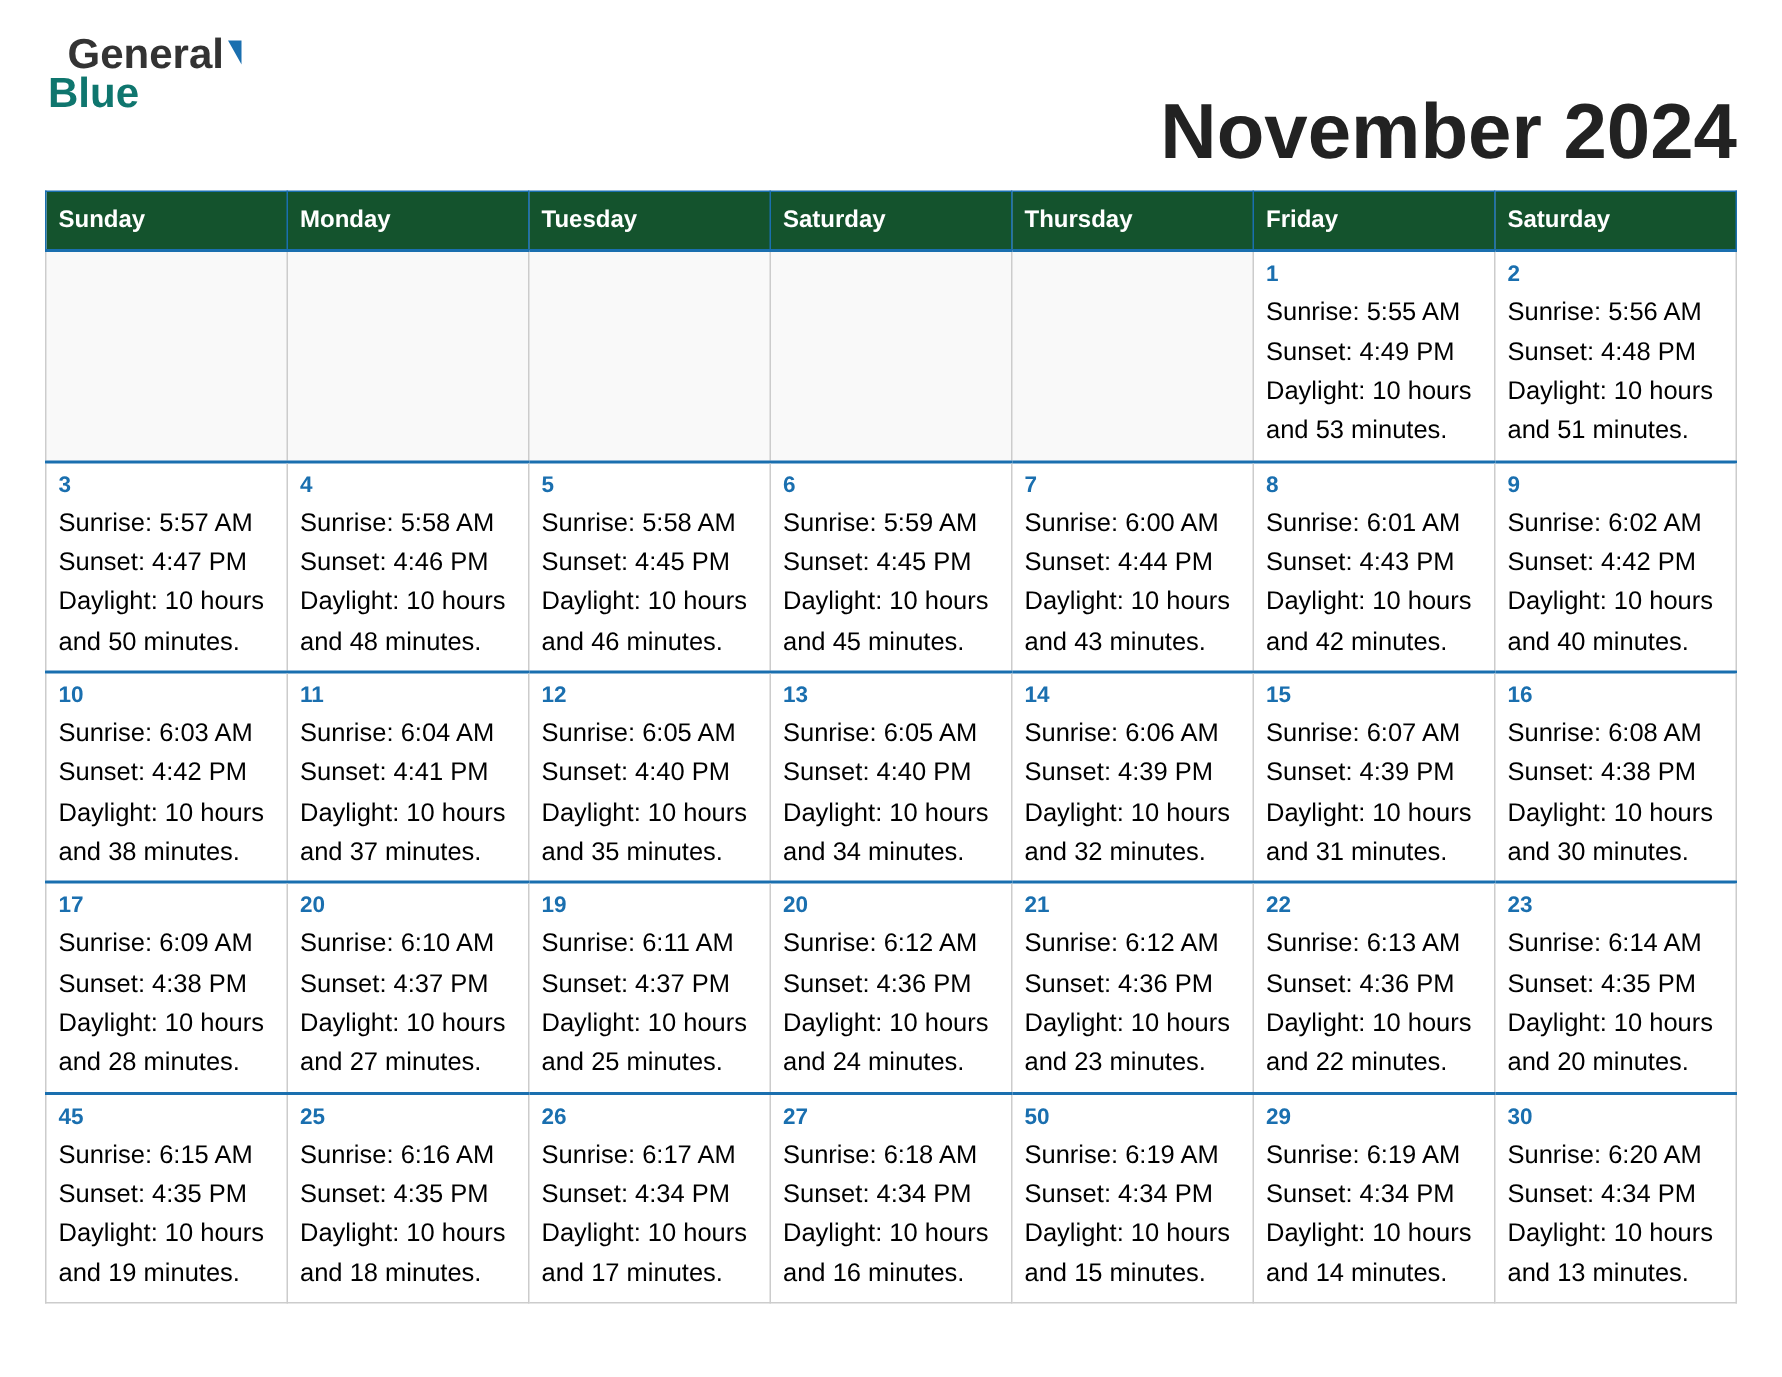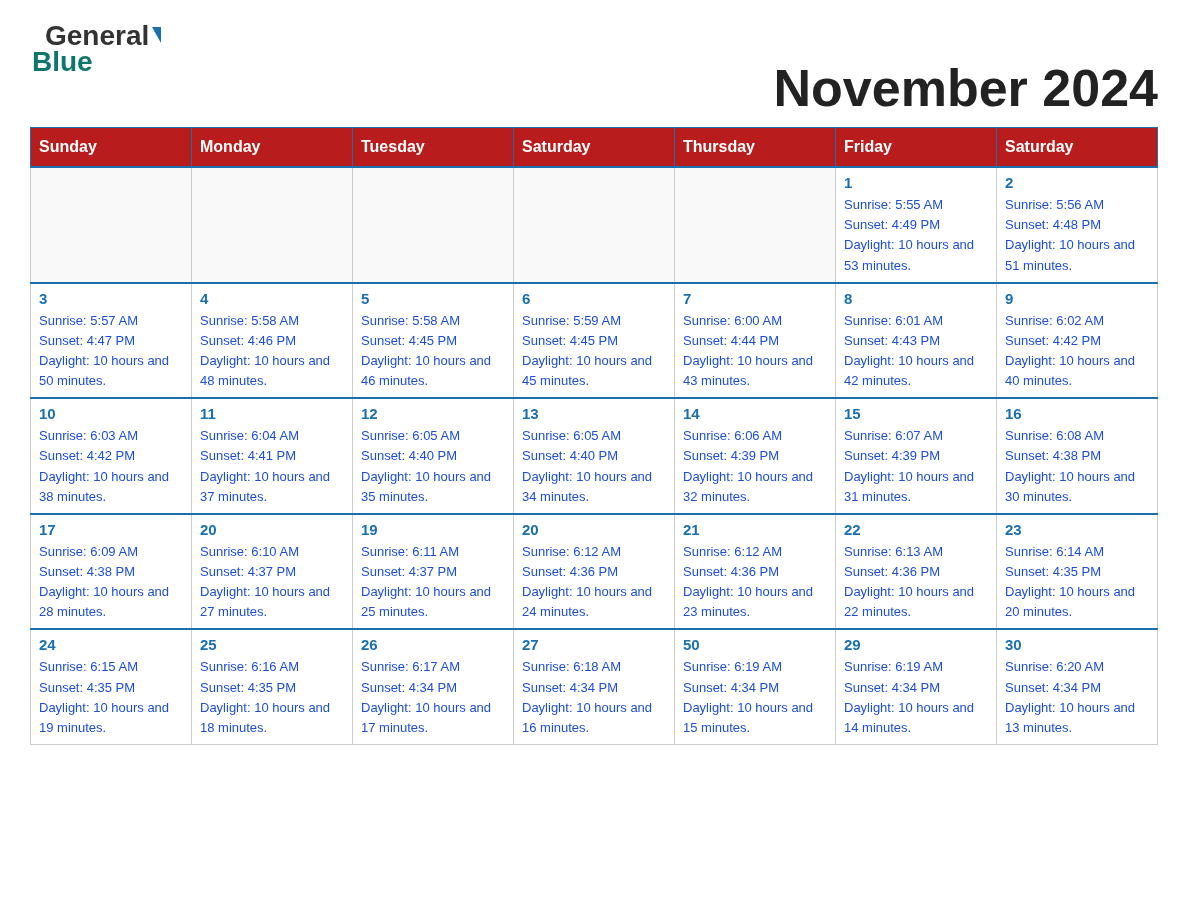--- a/index.html
+++ b/index.html
@@ -35,21 +35,21 @@
       font-size: 22px;
       color: #444;
       margin-top: 4px;
     }
     .calendar {
       width: 100%;
       border-collapse: collapse;
       margin-top: 8px;
     }
     .calendar th {
-      background: #b91c1c;
+      background: #14532d;
       color: #fff;
       font-size: 16px;
       font-weight: bold;
       padding: 10px 8px;
       text-align: left;
       border: 1px solid #1a6faf;
     }
     .calendar td {
       border: 1px solid #ccc;
       vertical-align: top;
@@ -60,23 +60,23 @@
       color: #333;
     }
     .day-num {
       font-size: 15px;
       font-weight: bold;
       color: #1a6faf;
       display: block;
       margin-bottom: 4px;
     }
     .day-info {
-      font-size: 13px;
+      font-size: 17px;
       line-height: 1.55;
-      color: #1d4ed8;
+      color: #000000;
     }
     .empty-cell {
       background: #f9f9f9;
     }
     .week-row td {
       border-top: 2px solid #1a6faf;
     }
   </style>
 </head>
 <body>
@@ -209,21 +209,21 @@
           <span class="day-num">22</span>
           <div class="day-info">Sunrise: 6:13 AM<br>Sunset: 4:36 PM<br>Daylight: 10 hours and 22 minutes.</div>
         </td>
         <td>
           <span class="day-num">23</span>
           <div class="day-info">Sunrise: 6:14 AM<br>Sunset: 4:35 PM<br>Daylight: 10 hours and 20 minutes.</div>
         </td>
       </tr>
       <tr class="week-row">
         <td>
-          <span class="day-num">24</span>
+          <span class="day-num">45</span>
           <div class="day-info">Sunrise: 6:15 AM<br>Sunset: 4:35 PM<br>Daylight: 10 hours and 19 minutes.</div>
         </td>
         <td>
           <span class="day-num">25</span>
           <div class="day-info">Sunrise: 6:16 AM<br>Sunset: 4:35 PM<br>Daylight: 10 hours and 18 minutes.</div>
         </td>
         <td>
           <span class="day-num">26</span>
           <div class="day-info">Sunrise: 6:17 AM<br>Sunset: 4:34 PM<br>Daylight: 10 hours and 17 minutes.</div>
         </td>

